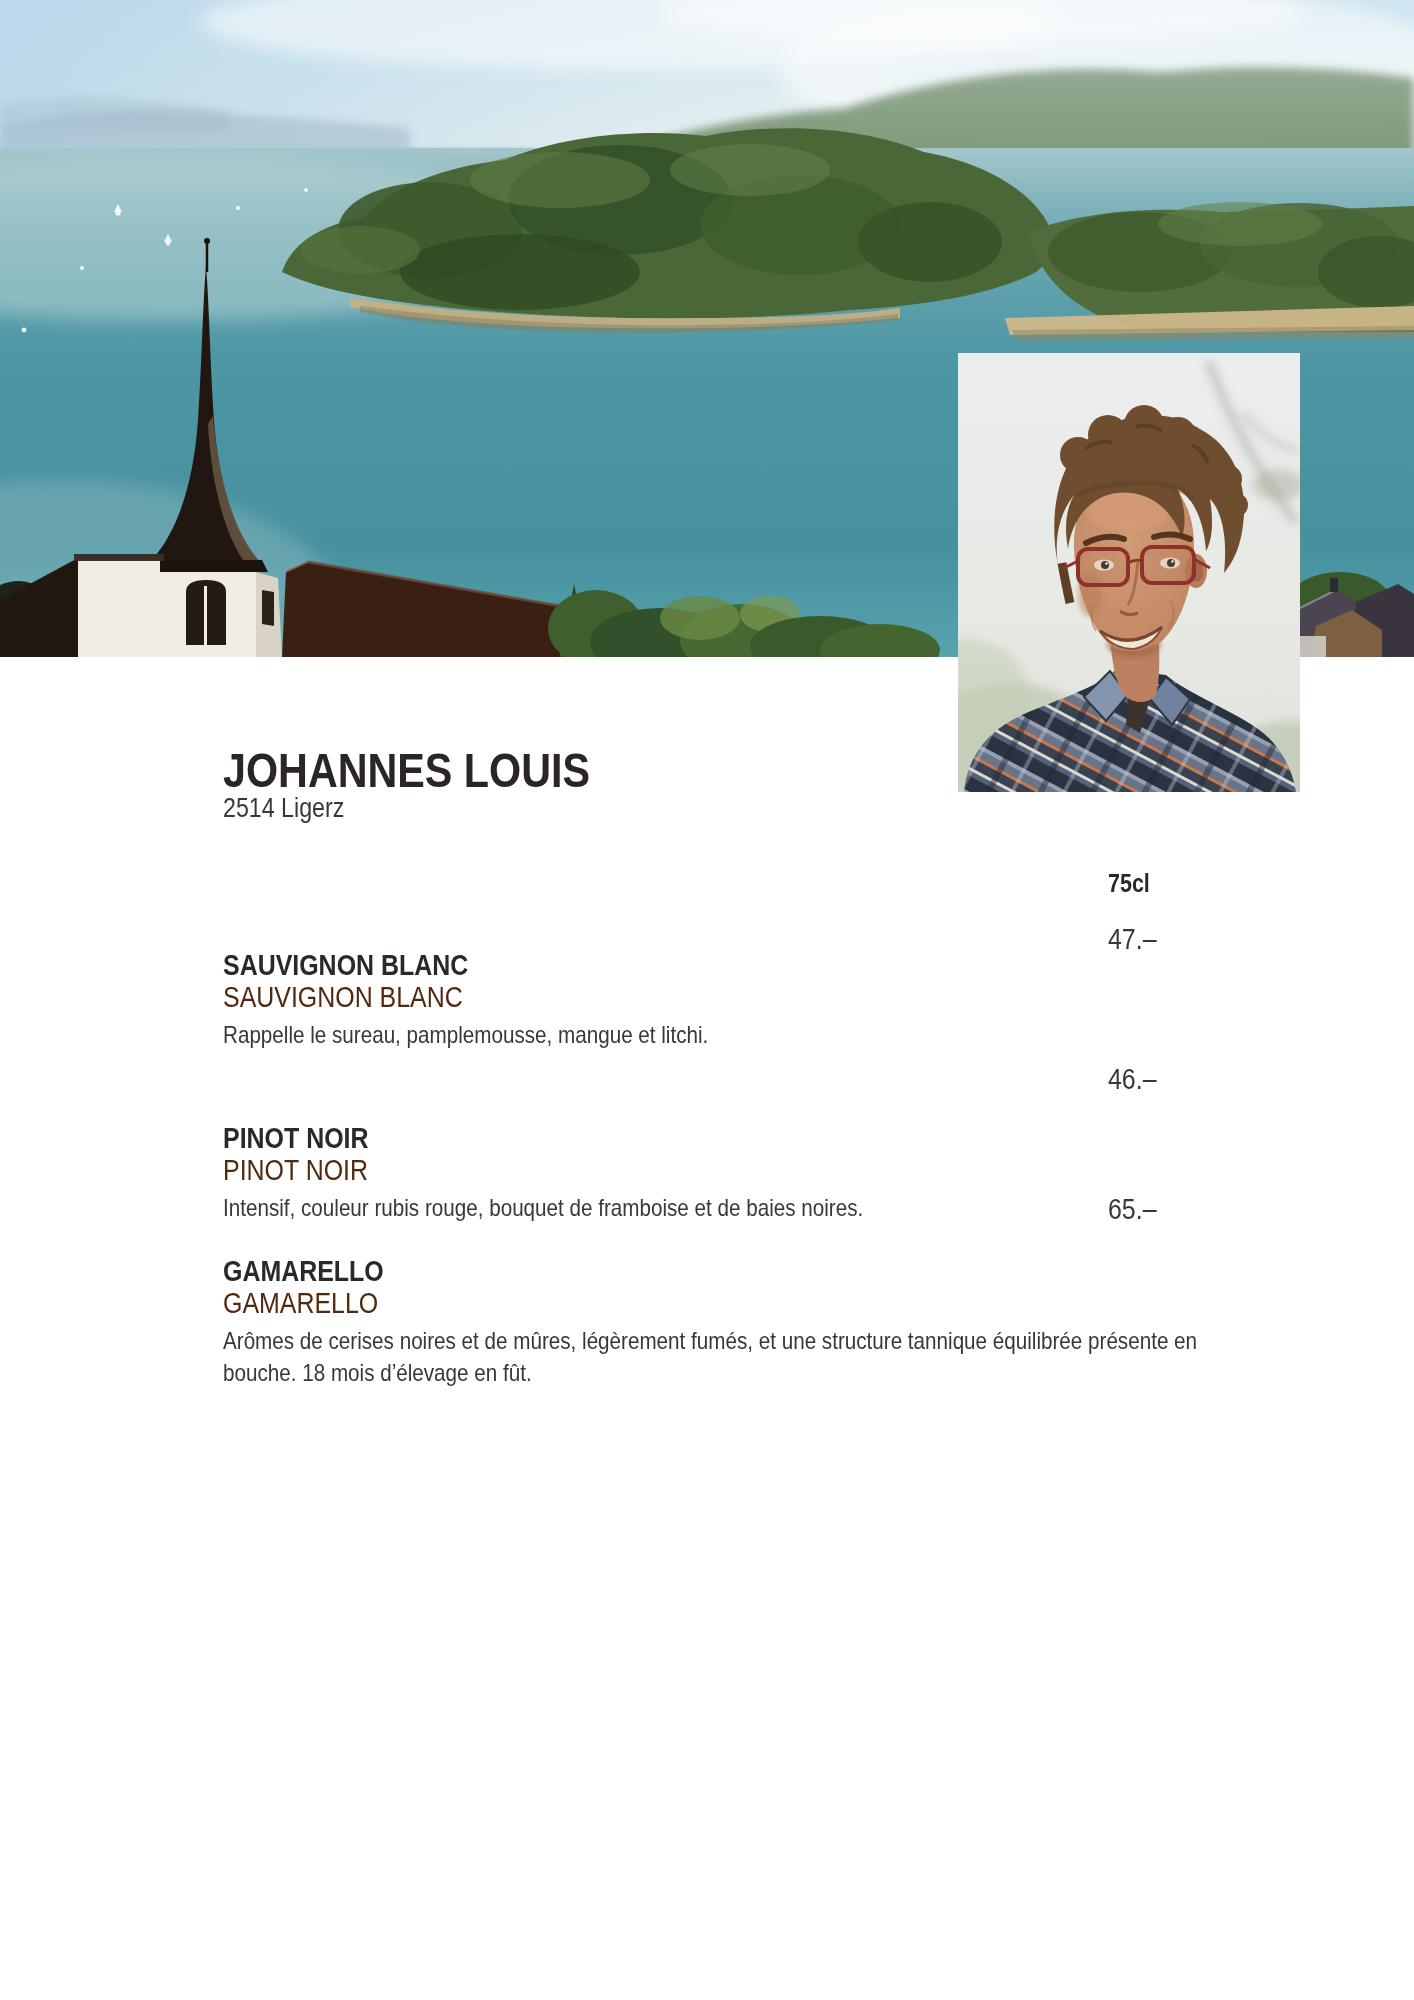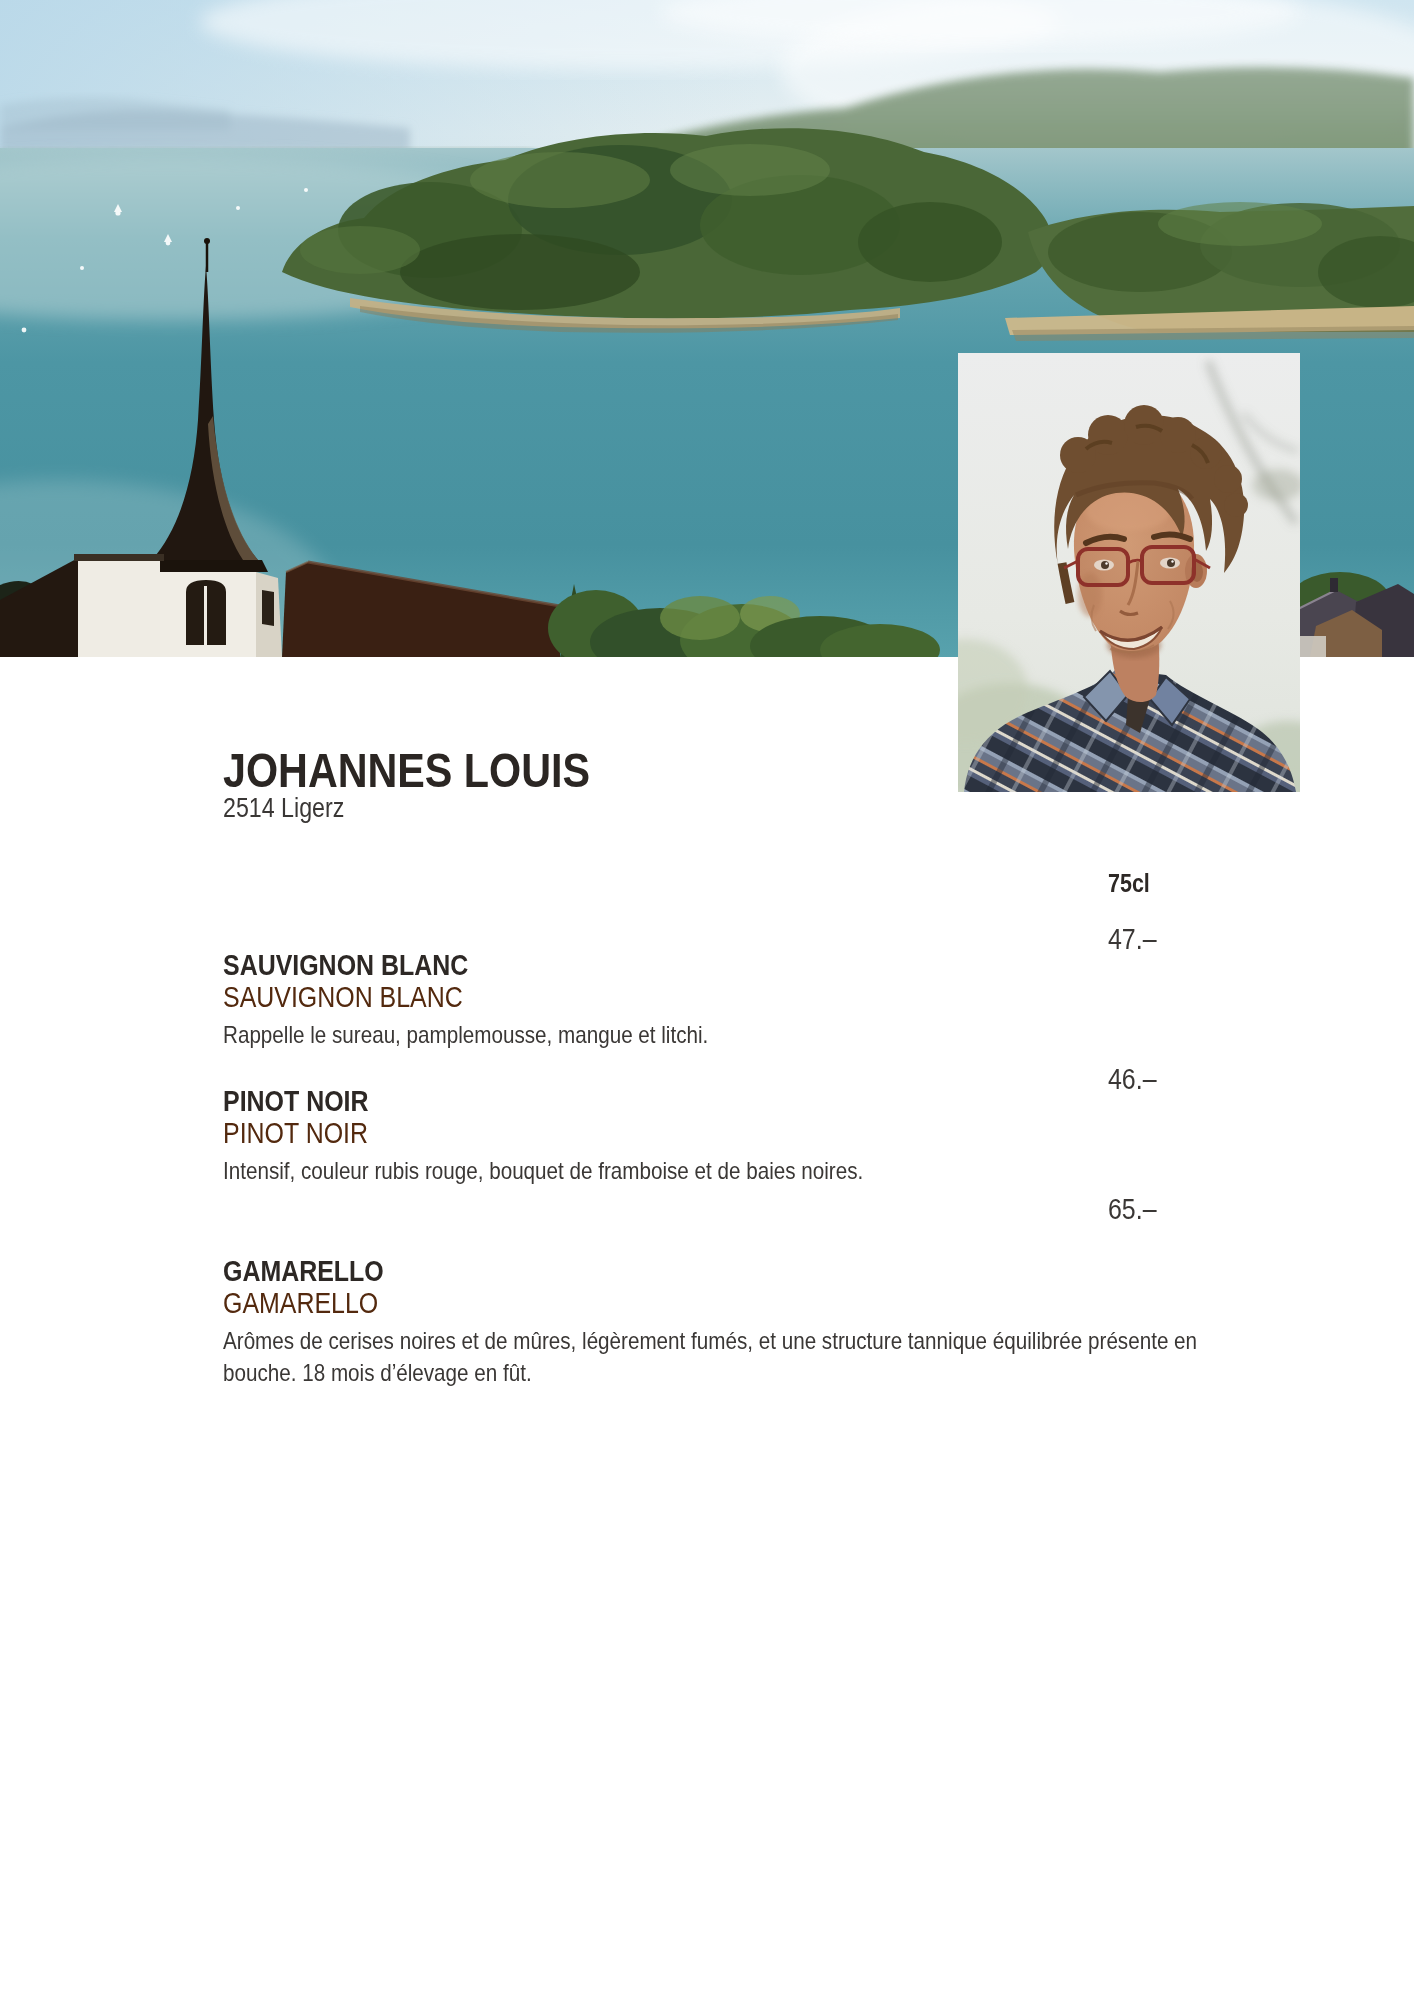--- a/index.html
+++ b/index.html
@@ -292,21 +292,21 @@
 
   <div class="colhead cx">75cl</div>
 
   <article class="entry" style="top:949px">
     <div class="wine-name cx">SAUVIGNON BLANC</div>
     <div class="wine-variety cx">SAUVIGNON BLANC</div>
     <div class="wine-desc cx">Rappelle le sureau, pamplemousse, mangue et litchi.</div>
   </article>
   <div class="price cx" style="top:923px">47.–</div>
 
-  <article class="entry" style="top:1085px">
+  <article class="entry" style="top:1122px">
     <div class="wine-name cx">PINOT NOIR</div>
     <div class="wine-variety cx">PINOT NOIR</div>
     <div class="wine-desc cx">Intensif, couleur rubis rouge, bouquet de framboise et de baies noires.</div>
   </article>
   <div class="price cx" style="top:1063px">46.–</div>
 
   <article class="entry" style="top:1255px">
     <div class="wine-name cx">GAMARELLO</div>
     <div class="wine-variety cx">GAMARELLO</div>
     <div class="wine-desc cx">Arômes de cerises noires et de mûres, légèrement fumés, et une structure tannique équilibrée présente en bouche. 18 mois d’élevage en fût.</div>

